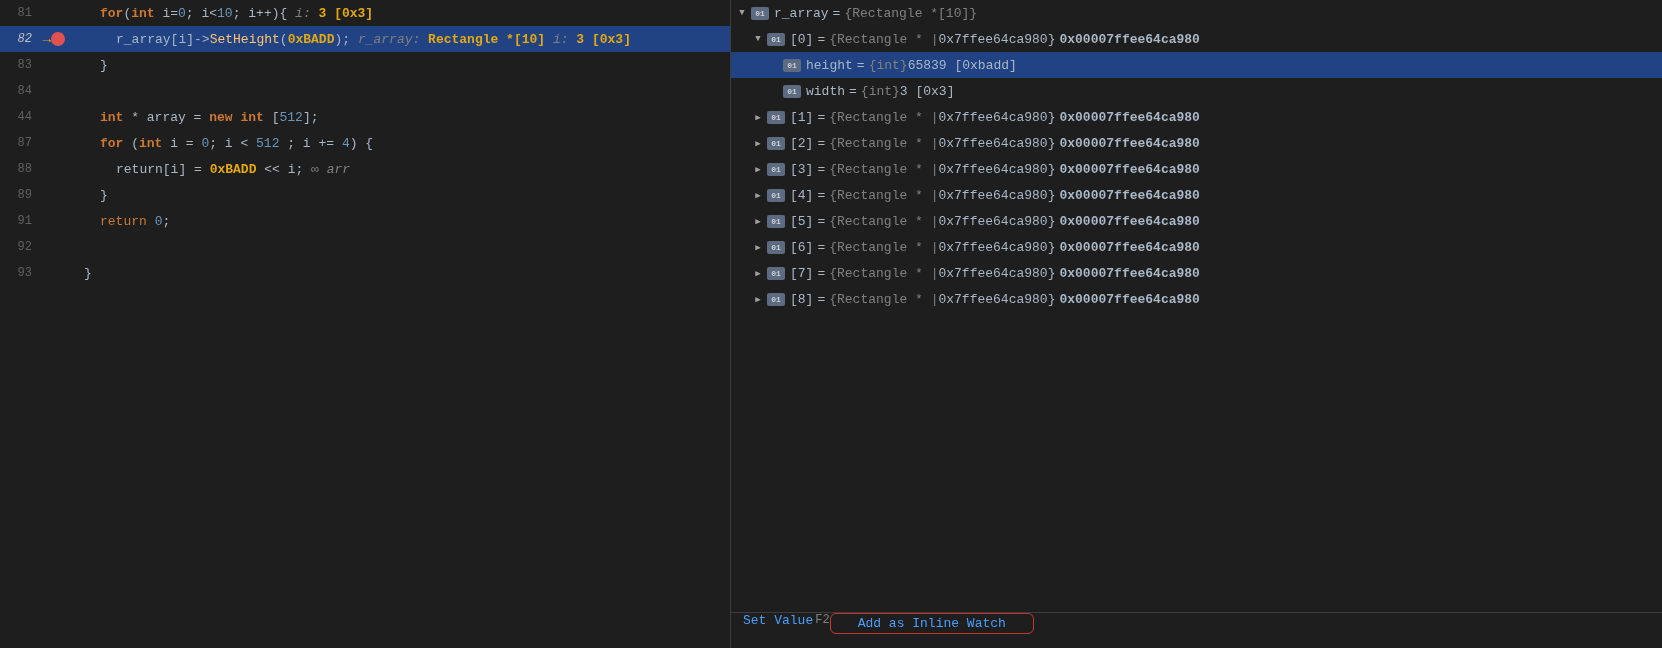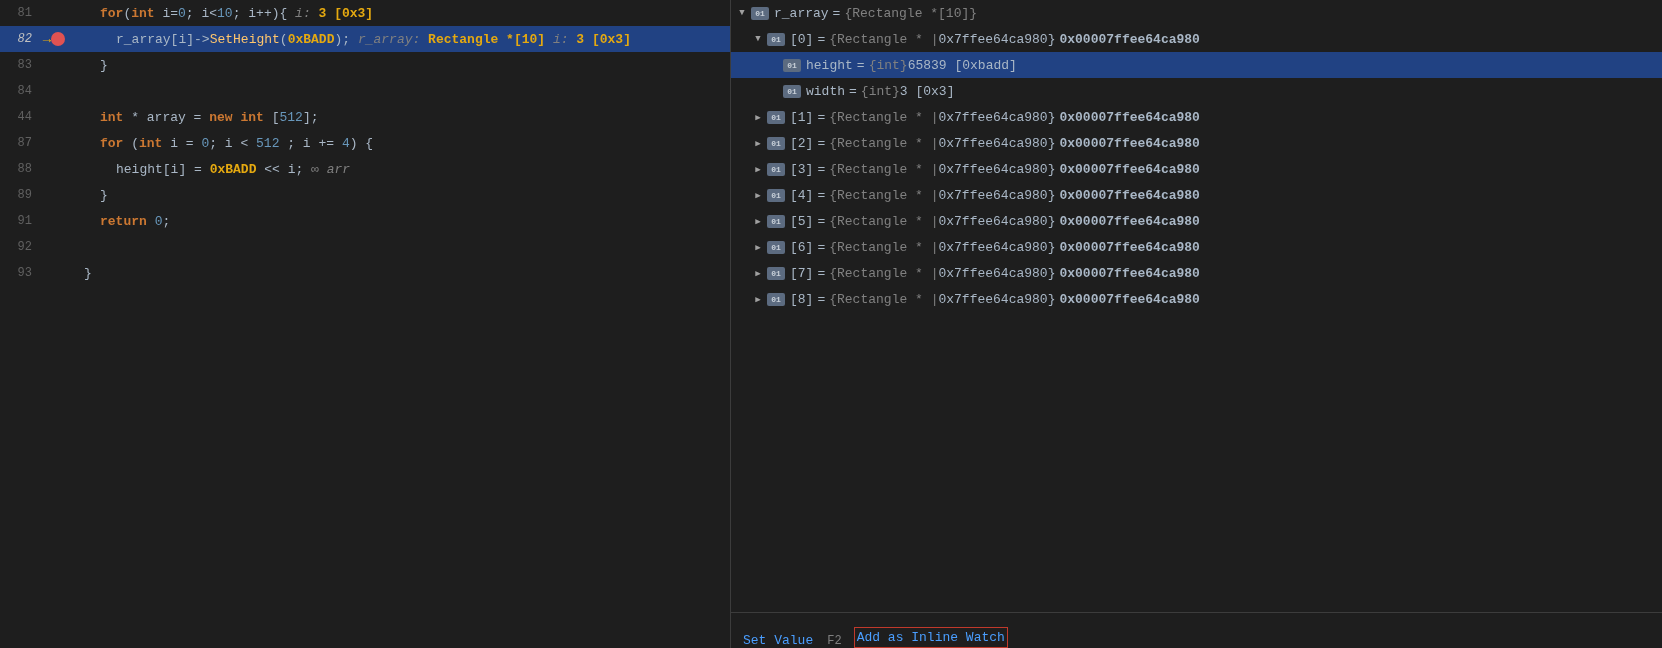--- a/index.html
+++ b/index.html
@@ -113,37 +113,37 @@
       justify-content: center;
       color: #a0a0a0;
       font-size: 9px;
       flex-shrink: 0;
     }
 
     .watch-footer {
       height: 36px;
       border-top: 1px solid #3c3c3c;
       display: flex;
-      align-items: flex-end;
+      align-items: flex-start;
       padding: 0 12px;
       background: #1e1e1e;
-      gap: 12px;
+      gap: 0;
     }
 
     .footer-btn {
       color: #4a9eff;
       font-size: 13px;
       cursor: pointer;
       font-family: 'Menlo', 'Monaco', 'Courier New', monospace;
     }
 
     .footer-btn.bordered {
       border: 1px solid #c0392b;
-      padding: 2px 2px;
-      border-radius: 0;
+      padding: 2px 27px;
+      border-radius: 6px;
       color: #4a9eff;
     }
 
     .footer-key {
       color: #808080;
       font-size: 12px;
       margin-left: 2px;
     }
   </style>
 </head>
@@ -179,31 +179,31 @@
       <span class="code-content" style="padding-left: 32px;"><span style="color: rgb(204, 120, 50); font-weight: bold;">int</span><span style="color: rgb(169, 183, 198);"> * array = </span><span style="color: rgb(204, 120, 50); font-weight: bold;">new</span><span style="color: rgb(169, 183, 198);"> </span><span style="color: rgb(204, 120, 50); font-weight: bold;">int</span><span style="color: rgb(169, 183, 198);"> [</span><span style="color: rgb(104, 151, 187);">512</span><span style="color: rgb(169, 183, 198);">];</span></span>
     </div>
     <div class="code-line">
       <span class="line-number">87</span>
       <span class="line-gutter"></span>
       <span class="code-content" style="padding-left: 32px;"><span style="color: rgb(204, 120, 50); font-weight: bold;">for</span><span style="color: rgb(169, 183, 198);"> (</span><span style="color: rgb(204, 120, 50); font-weight: bold;">int</span><span style="color: rgb(169, 183, 198);"> i = </span><span style="color: rgb(104, 151, 187);">0</span><span style="color: rgb(169, 183, 198);">; i &lt; </span><span style="color: rgb(104, 151, 187);">512</span><span style="color: rgb(169, 183, 198);"> ; i += </span><span style="color: rgb(104, 151, 187);">4</span><span style="color: rgb(169, 183, 198);">) {</span></span>
     </div>
     <div class="code-line">
       <span class="line-number">88</span>
       <span class="line-gutter"></span>
-      <span class="code-content" style="padding-left: 48px;"><span style="color: rgb(169, 183, 198);">height[i] = </span><span style="color: rgb(229, 169, 16); font-weight: bold;">0xBADD</span><span style="color: rgb(169, 183, 198);"> &lt;&lt; i;</span><span style="color: rgb(128, 128, 128); font-style: italic;">  ∞ arr</span></span>
+      <span class="code-content" style="padding-left: 48px;"><span style="color: rgb(169, 183, 198);">return[i] = </span><span style="color: rgb(229, 169, 16); font-weight: bold;">0xBADD</span><span style="color: rgb(169, 183, 198);"> &lt;&lt; i;</span><span style="color: rgb(128, 128, 128); font-style: italic;">  ∞ arr</span></span>
     </div>
     <div class="code-line">
       <span class="line-number">89</span>
       <span class="line-gutter"></span>
       <span class="code-content" style="padding-left: 32px;"><span style="color: rgb(169, 183, 198);">}</span></span>
     </div>
     <div class="code-line">
       <span class="line-number">91</span>
       <span class="line-gutter"></span>
-      <span class="code-content" style="padding-left: 32px;"><span style="color: rgb(204, 120, 50); font-weight: bold;">return</span><span style="color: rgb(169, 183, 198);"> </span><span style="color: rgb(104, 151, 187);">0</span><span style="color: rgb(169, 183, 198);">;</span></span>
+      <span class="code-content" style="padding-left: 32px;"><span style="color: rgb(204, 120, 50); font-weight: normal;">return</span><span style="color: rgb(169, 183, 198);"> </span><span style="color: rgb(104, 151, 187);">0</span><span style="color: rgb(169, 183, 198);">;</span></span>
     </div>
     <div class="code-line">
       <span class="line-number">92</span>
       <span class="line-gutter"></span>
       <span class="code-content" style="padding-left: 0px;"></span>
     </div>
     <div class="code-line">
       <span class="line-number">93</span>
       <span class="line-gutter"></span>
       <span class="code-content" style="padding-left: 16px;"><span style="color: rgb(169, 183, 198);">}</span></span>

